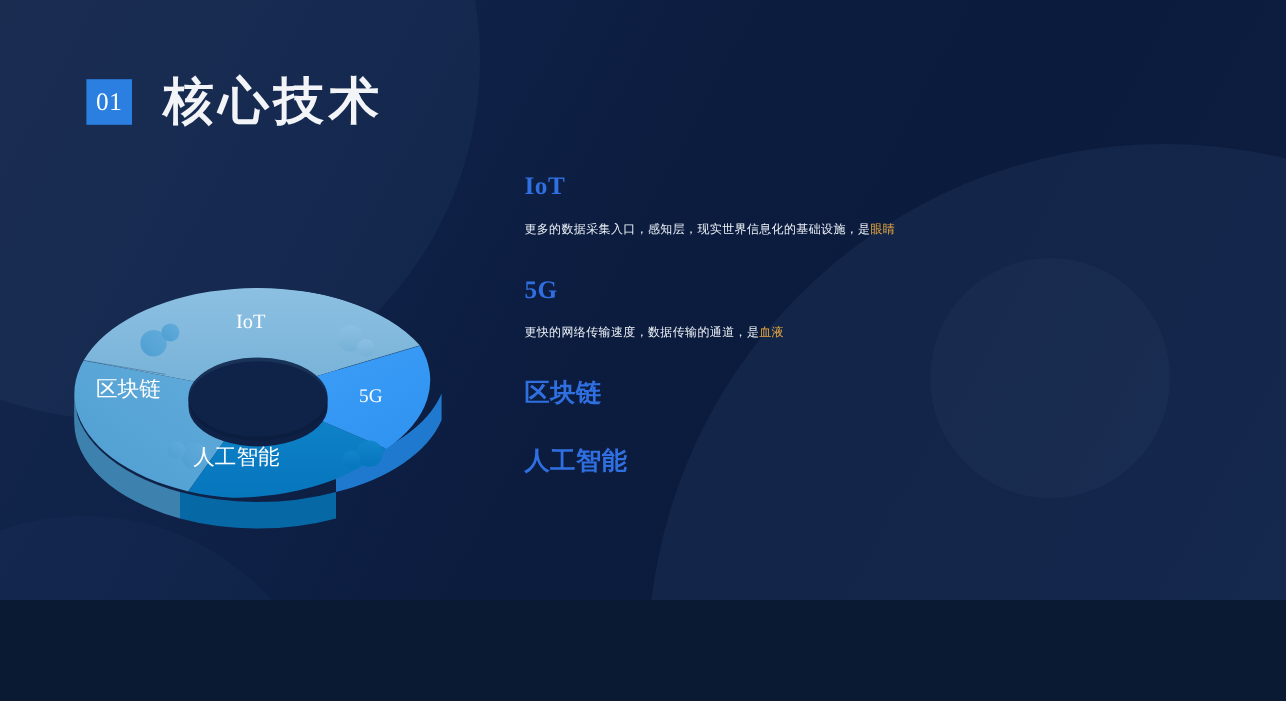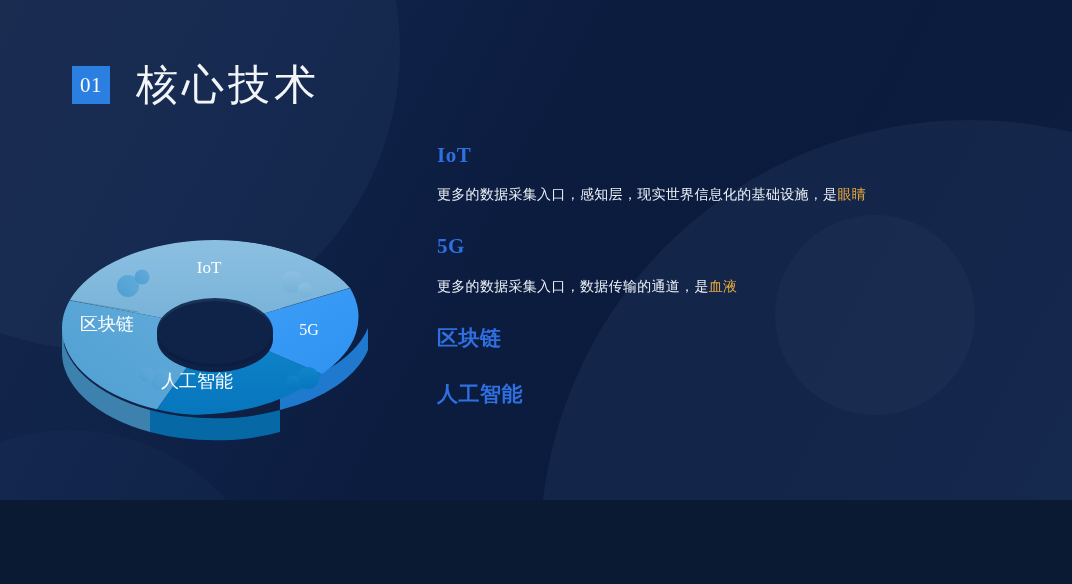--- a/index.html
+++ b/index.html
@@ -58,21 +58,21 @@
     display: flex;
     align-items: center;
     justify-content: center;
     letter-spacing: 0.5px;
   }
   #page-title {
     margin-left: 26px;
     color: #f2f4f8;
     font-family: "Liberation Serif", "DejaVu Serif", serif;
     font-size: 42px;
-    font-weight: normal;
+    font-weight: bold;
     letter-spacing: 4px;
     line-height: 1;
     white-space: nowrap;
   }
 
   
   #donut-wrap {
     position: absolute;
     left: 50px; top: 228px;
     width: 330px; height: 220px;
@@ -96,21 +96,21 @@
     color: #2f6fe0;
     font-family: "Liberation Serif", "DejaVu Serif", serif;
     font-size: 21px;
     font-weight: bold;
     line-height: 1.2;
     margin: 0 0 17px 0;
     letter-spacing: 0.5px;
   }
   .item-body {
     color: #eef2f8;
-    font-size: 14px;
+    font-size: 10px;
     line-height: 1.3;
     margin: 0;
     letter-spacing: 0.3px;
     white-space: nowrap;
   }
   .accent { color: #eba93d; }
 </style>
 </head>
 <body>
 
@@ -203,21 +203,21 @@
 
   <div id="content-list">
 
     <div class="content-item">
       <div class="item-heading">IoT</div>
       <p class="item-body"><span>更多的数据采集入口，感知层，现实世界信息化的基础设施，是</span><span class="accent">眼睛</span></p>
     </div>
 
     <div class="content-item">
       <div class="item-heading">5G</div>
-      <p class="item-body"><span>更多的数据采集入口，数据传输的通道，是</span><span class="accent">血液</span></p>
+      <p class="item-body"><span>更快的网络传输速度，数据传输的通道，是</span><span class="accent">血液</span></p>
     </div>
 
     <div class="content-item">
       <div class="item-heading">区块链</div>
     </div>
 
     <div class="content-item">
       <div class="item-heading">人工智能</div>
     </div>
 

